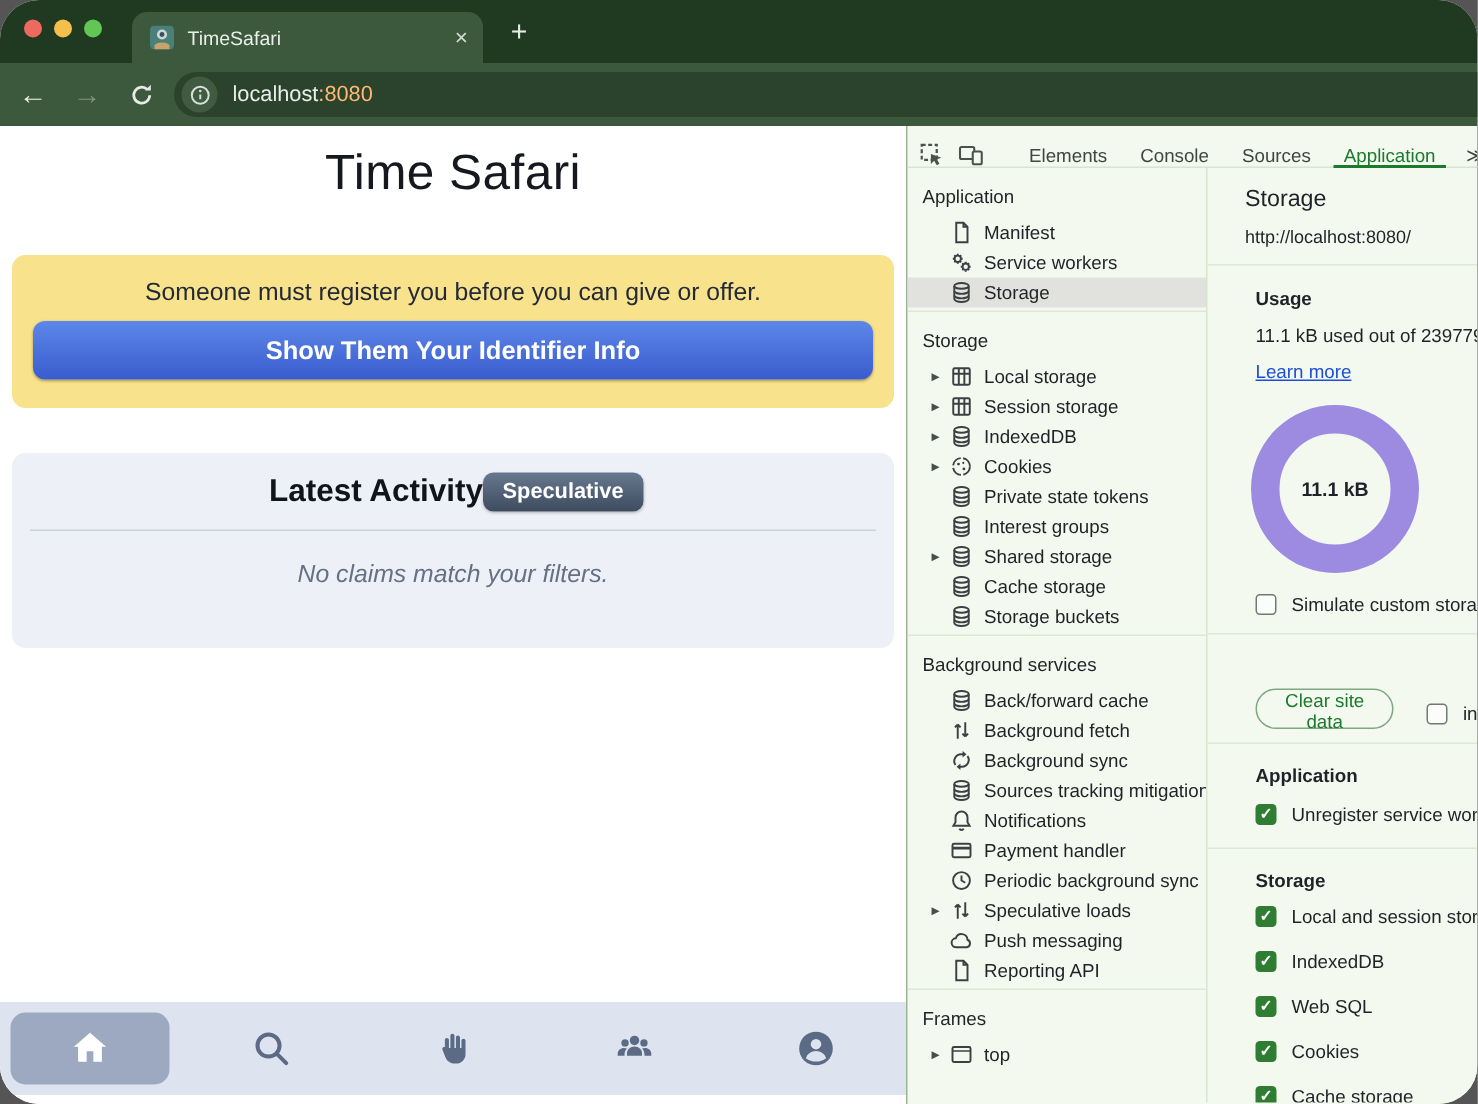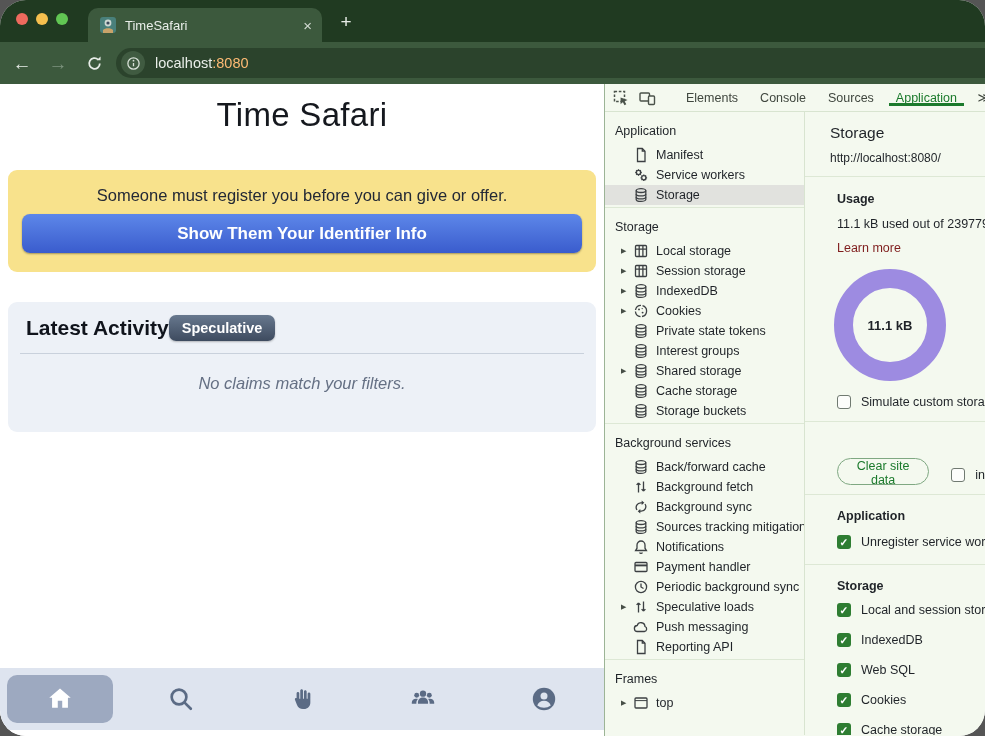--- a/index.html
+++ b/index.html
@@ -35,35 +35,35 @@
   .page-title{margin:0;position:absolute;top:12px;left:0;width:100%;text-align:center;
     font-size:33px;font-weight:500;color:#15181e;letter-spacing:.3px;}
   .alert{position:absolute;left:8px;top:86px;width:588px;height:102px;background:#f8e28c;
     border-radius:9px;box-sizing:border-box;}
   .alert-text{margin-top:16px;text-align:center;font-size:16.5px;color:#232936;}
   .alert-btn{position:absolute;left:14px;right:14px;top:44px;height:39px;border:none;
     border-radius:8px;background:linear-gradient(#5d87e9,#3a5ccd);color:#fff;font-size:17px;
     font-weight:bold;font-family:inherit;box-shadow:0 1px 2px rgba(0,0,0,.35);cursor:pointer;}
   .activity{position:absolute;left:8px;top:218px;width:588px;height:130px;background:#edf1f7;
     border-radius:9px;box-sizing:border-box;}
-  .act-head{display:flex;align-items:center;justify-content:flex-start;padding:13px 14px 0 18px;}
+  .act-head{display:flex;align-items:center;justify-content:center;padding:13px 14px 0 18px;}
   .act-title{font-size:21px;font-weight:bold;color:#10141c;margin:0;}
   .chip{background:linear-gradient(#67788e,#3e4b5f);color:#fff;font-size:14.5px;font-weight:bold;
     padding:5px 13px;border-radius:7px;border:none;font-family:inherit;box-shadow:0 1px 2px rgba(0,0,0,.25);}
   .act-divider{margin:12px 12px 0;border-top:1px solid #c9d1dc;height:0;}
   .act-empty{margin-top:20px;text-align:center;font-style:italic;font-size:16.5px;color:#657084;}
   .navbar{position:absolute;left:0;top:584px;width:604px;height:62px;background:#dee4ef;display:flex;}
   .nav-item{flex:1;position:relative;display:flex;align-items:center;justify-content:center;cursor:pointer;}
   .nav-pill{position:absolute;left:7px;top:7px;width:106px;height:48px;background:#9da9c0;border-radius:10px;}
   .nav-item span{position:relative;display:flex;}
 
   
   .devtools{position:absolute;left:604px;top:84px;width:381px;height:652px;background:#f4f9ef;
     border-left:1px solid #9cb496;box-sizing:border-box;color:#1f2328;}
-  .dt-toolbar{height:28px;border-bottom:1px solid #d8e4d0;display:flex;align-items:center;
+  .dt-toolbar{height:28px;border-bottom:1px solid #d8e4d0;display:flex;align-items:flex-end;
     padding-left:8px;box-sizing:border-box;}
   .dt-tbicon{display:flex;align-items:center;margin-right:10px;}
   .dt-sep{width:1px;background:#d2dec9;margin:5px 8px 5px 0;}
   #dt-tabs{display:flex;align-items:stretch;}
   .dt-tab{display:flex;align-items:center;padding:0 11px;font-size:12.5px;color:#40473f;
     position:relative;cursor:pointer;}
   .dt-tab.active{color:#1b7a2c;}
   .dt-tab.active::after{content:"";position:absolute;left:4px;right:4px;bottom:-1px;height:2.5px;background:#1b7a2c;}
   .dt-more{margin-left:auto;display:flex;align-items:center;color:#40473f;font-size:13px;margin-right:-6px;}
   .dt-body{display:flex;height:623px;}
@@ -76,22 +76,22 @@
   .dt-row.selected{background:#e1e2de;}
   .dt-exp{width:12px;font-size:7px;color:#474f47;flex:none;}
   .dt-ico{width:16px;height:16px;margin-right:7px;flex:none;display:flex;}
   .dt-panel{flex:1;overflow:hidden;}
   .pn-head{padding:12px 0 11px 25px;border-bottom:1px solid #dde8d5;}
   .pn-title{font-size:15.5px;margin:0 0 9px;font-weight:normal;}
   .pn-origin{font-size:12px;}
   .pn-usage{padding:15px 0 12px 32px;border-bottom:1px solid #dde8d5;}
   .pn-h{font-size:12.5px;font-weight:bold;}
   .pn-usage-text{margin-top:11px;font-size:12.5px;white-space:nowrap;}
-  .pn-link{display:inline-block;margin-top:10px;font-size:12.5px;color:#7f1d1d;
-    cursor:pointer;}
+  .pn-link{display:inline-block;margin-top:10px;font-size:12.5px;color:#1d4ed8;
+    text-decoration:underline;cursor:pointer;}
   .donut{margin:13px 0 0 -3px;width:112px;height:112px;border:19px solid #9d8be1;border-radius:50%;
     box-sizing:border-box;position:relative;}
   .donut-label{position:absolute;left:50%;top:50%;transform:translate(-50%,-50%);font-size:13px;
     font-weight:bold;white-space:nowrap;}
   .cb-row{display:flex;align-items:center;font-size:12.5px;white-space:nowrap;cursor:pointer;}
   .pn-sim{margin-top:14px;}
   .cb{width:14px;height:14px;border-radius:3px;margin-right:10px;flex:none;display:flex;
     align-items:center;justify-content:center;box-sizing:border-box;line-height:1;}
   .cb.on{background:#2e7d32;color:#fff;font-size:10.5px;font-weight:bold;}
   .cb.off{border:1.5px solid #707a71;background:#fcfdfb;}

